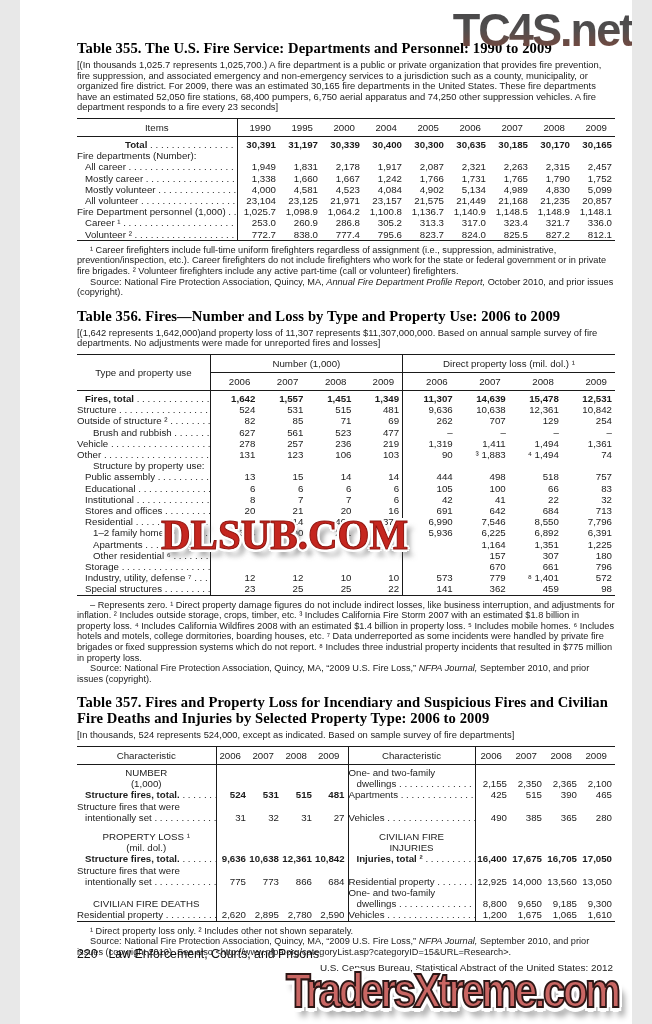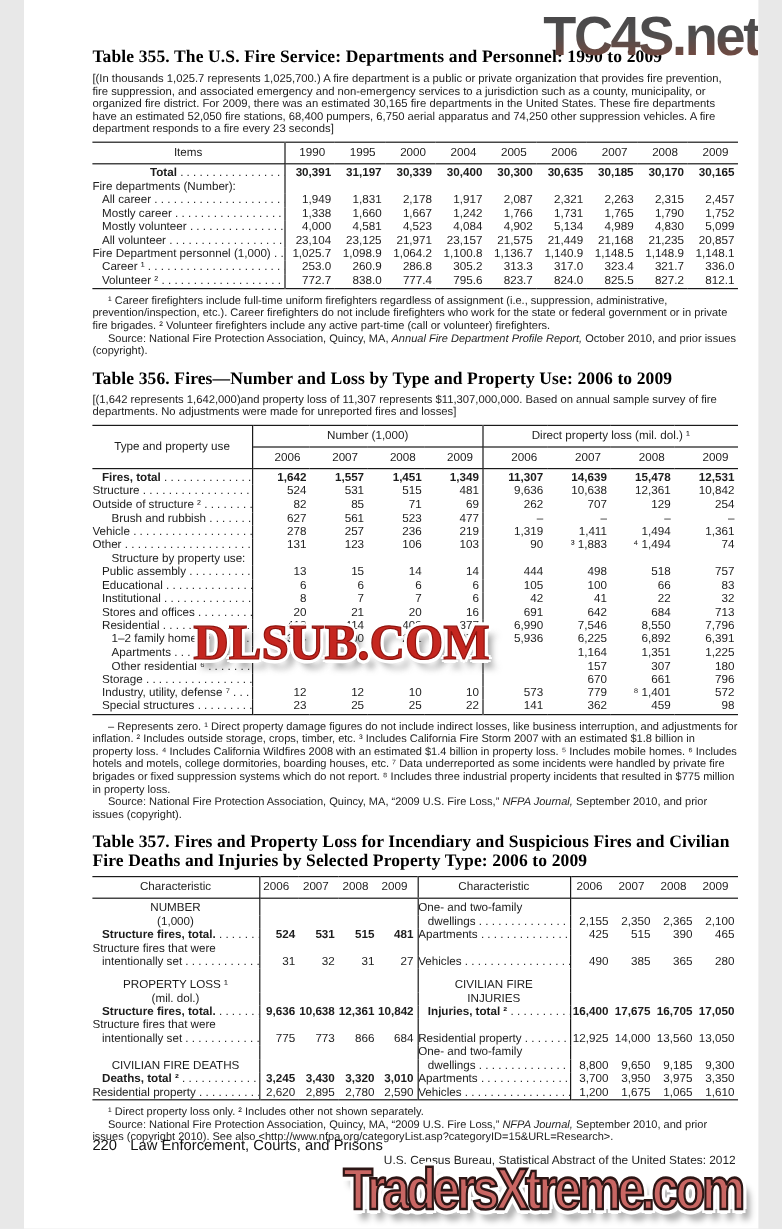--- a/index.html
+++ b/index.html
@@ -574,20 +574,21 @@
         <div class="wm-mid">DLSUB.COM</div>
       </div>
       <div class="fn">
         <p>– Represents zero. ¹ Direct property damage figures do not include indirect losses, like business interruption, and adjustments for inflation. ² Includes outside storage, crops, timber, etc. ³ Includes California Fire Storm 2007 with an estimated $1.8 billion in property loss. ⁴ Includes California Wildfires 2008 with an estimated $1.4 billion in property loss. ⁵ Includes mobile homes. ⁶ Includes hotels and motels, college dormitories, boarding houses, etc. ⁷ Data underreported as some incidents were handled by private fire brigades or fixed suppression systems which do not report. ⁸ Includes three industrial property incidents that resulted in $775 million in property loss.</p>
         <p><span>Source: National Fire Protection Association, Quincy, MA, “2009 U.S. Fire Loss,” </span><span class="it">NFPA Journal,</span><span> September 2010, and prior issues (copyright).</span></p>
       </div>
     </div>
 
     <div class="sect">
       <div class="tbl-title" style="margin-top:2px;">Table 357. Fires and Property Loss for Incendiary and Suspicious Fires and Civilian Fire Deaths and Injuries by Selected Property Type: 2006 to 2009</div>
+      <div class="intro">[In thousands, 524 represents 524,000, except as indicated.  Based on sample survey of fire departments]</div>
       <table>
         <colgroup>
           <col class="c357-sl">
           <col class="c357-vl">
             <col class="c357-vl">
             <col class="c357-vl">
             <col class="c357-vl">
           <col class="c357-sr">
           <col class="c357-vr2">
             <col class="c357-vr2">
@@ -830,40 +831,20 @@
                   <span class="lbl">dwellings</span>
                 </div>
               </td>
               <td class="num">8,800</td>
               <td class="num">9,650</td>
               <td class="num">9,185</td>
               <td class="num">9,300</td>
             </tr>
             <tr>
               <td class="stub vr">
-                <div class="sw" style="padding-left: 8px;">
-                  <span class="lbl b">Deaths, total ²</span>
-                </div>
-              </td>
-              <td class="num b">3,245</td>
-              <td class="num b">3,430</td>
-              <td class="num b">3,320</td>
-              <td class="num b">3,010</td>
-              <td class="stub vl vr">
-                <div class="sw" style="padding-left: 0px;">
-                  <span class="lbl">Apartments</span>
-                </div>
-              </td>
-              <td class="num">3,700</td>
-              <td class="num">3,950</td>
-              <td class="num">3,975</td>
-              <td class="num">3,350</td>
-            </tr>
-            <tr>
-              <td class="stub vr">
                 <div class="sw" style="padding-left: 0px;">
                   <span class="lbl">Residential property</span>
                 </div>
               </td>
               <td class="num">2,620</td>
               <td class="num">2,895</td>
               <td class="num">2,780</td>
               <td class="num">2,590</td>
               <td class="stub vl vr">
                 <div class="sw" style="padding-left: 0px;">

